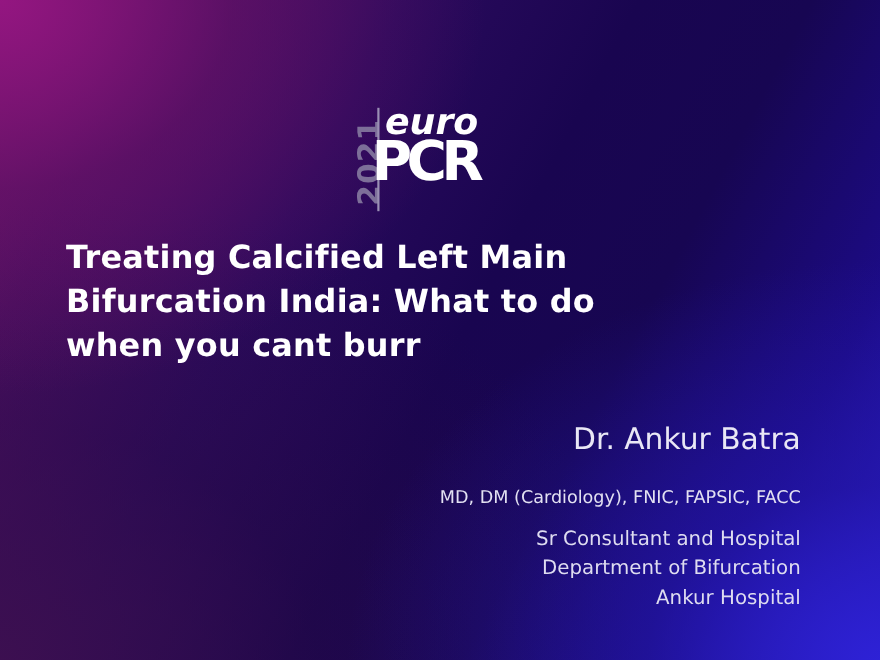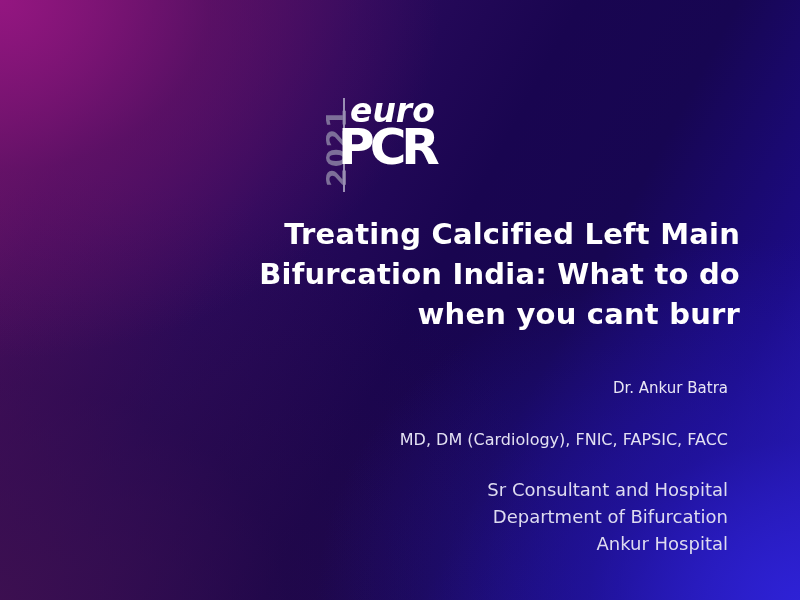--- a/index.html
+++ b/index.html
@@ -73,43 +73,44 @@
     line-height: 1;
     font-family: "DejaVu Sans", sans-serif;
   }
 
   
   .title-block {
     position: absolute;
     left: 60px;
     top: 214px;
     width: 680px;
-    text-align: right;
+    text-align: left;
   }
   .title-line {
     font-size: 29px;
     font-weight: 700;
     color: #ffffff;
     line-height: 40px;
     letter-spacing: 0.2px;
     white-space: nowrap;
   }
 
   
   .author-block {
     position: absolute;
     right: 72px;
     top: 372px;
     text-align: right;
   }
   .author-name {
-    font-size: 15px;
+    font-size: 27px;
     font-weight: 400;
     color: #e9e7f5;
     line-height: 32px;
+    margin-top: 12px;
   }
   .author-creds {
     font-size: 16px;
     font-weight: 400;
     color: #e3e1f2;
     line-height: 30px;
     margin-top: 21px;
   }
 
   

